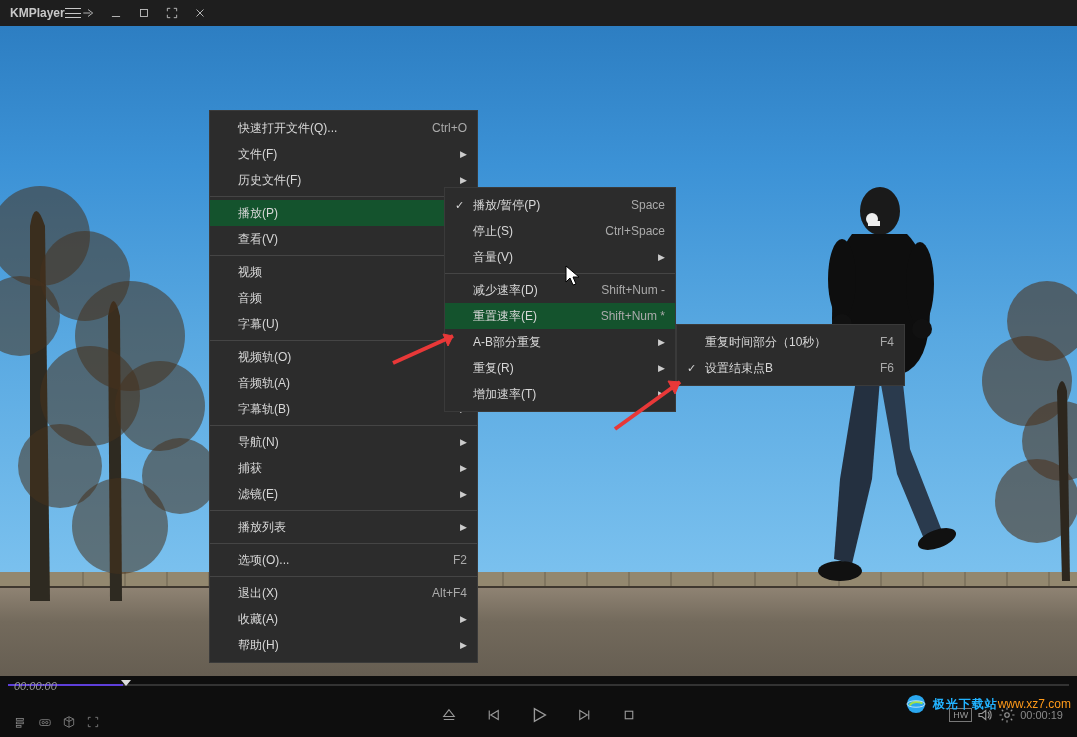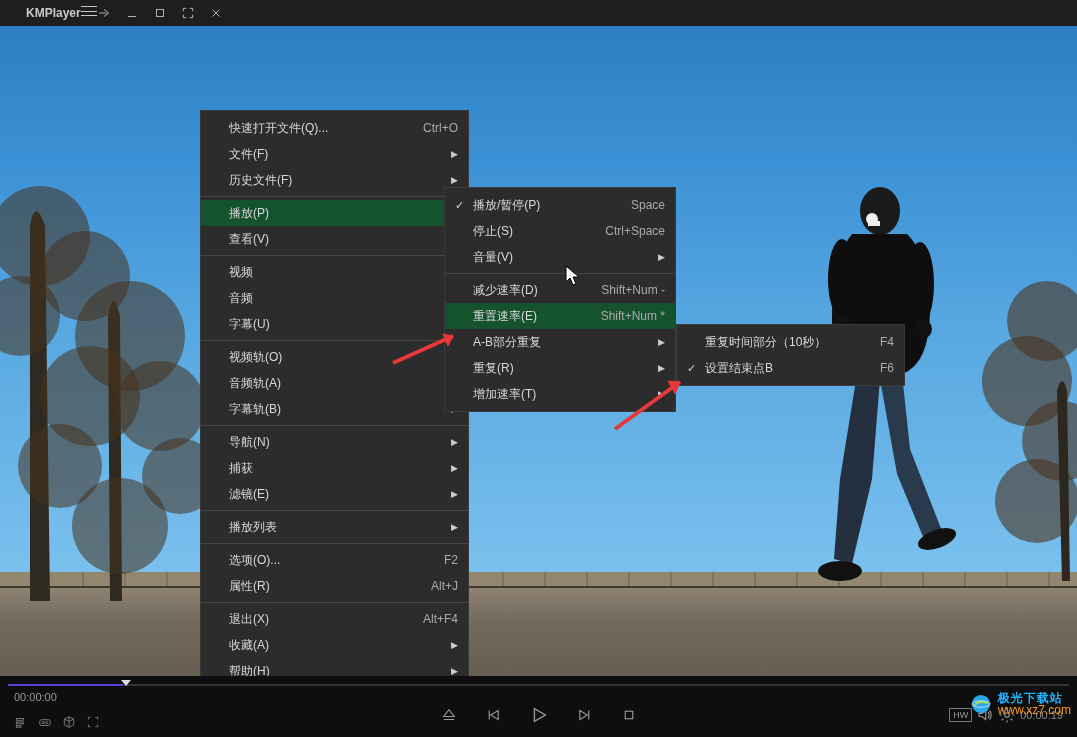--- a/index.html
+++ b/index.html
@@ -1,19 +1,19 @@
 <!DOCTYPE html>
 <html><head>
 <meta charset="utf-8">
 <style>
 * { margin: 0; padding: 0; box-sizing: border-box; font-family: "Segoe UI", "Microsoft YaHei", Arial, sans-serif; }
 body { width: 1077px; height: 737px; background: #000; overflow: hidden; position: relative; user-select: none; }
 
 .titlebar { height: 26px; background: #1e1e1e; display: flex; align-items: center; color: #c8c8c8; font-size: 12px; }
-.titlebar .left { display: flex; gap: 0; padding-left: 26px; }
+.titlebar .left { display: flex; align-items: center; gap: 0; padding-left: 10px; }
 .titlebar .app-name { font-weight: 600; }
 .titlebar .hamburger { display: inline-block; width: 16px; height: 10px; border-top: 1px solid #c8c8c8; border-bottom: 1px solid #c8c8c8; position: relative; }
 .titlebar .hamburger::before { content: ""; position: absolute; top: 4px; left: 0; right: 0; height: 1px; background: #c8c8c8; }
 .titlebar .title { flex: 1; text-align: center; }
 .titlebar .right { display: flex; align-items: center; gap: 14px; padding-right: 12px; }
 .titlebar .right svg { width: 14px; height: 14px; fill: none; stroke: #c8c8c8; stroke-width: 1.5; }
 
 .video-area {
   width: 100%;
   height: 650px;
@@ -45,21 +45,21 @@
 
 .menu { position:absolute; background:#2c2c2c; color:#d8d8d8; font-size:12px; border:1px solid #3a3a3a; padding:4px 0; }
 .menu .item { display:flex; align-items:center; padding:0 10px; height:26px; cursor:default; }
 .menu .item .check { width:18px; text-align:left; font-size:11px; }
 .menu .item .label { flex:1; }
 .menu .item .shortcut { color:#aaa; padding-left: 30px; }
 .menu .item .arrow { color:#ccc; margin-left:8px; font-size:9px; }
 .menu .item.hover, .menu .item.highlight { background:#14532d; }
 .menu .sep { height:1px; background:#454545; margin: 3px 0; }
 
-#menu1 { left:200px; top:84px; width:269px; }
+#menu1 { left:209px; top:84px; width:269px; }
 #menu2 { left:444px; top:161px; width:232px; }
 #menu3 { left:676px; top:298px; width:229px; }
 
 .cursor-arrow { position:absolute; left:565px; top:239px; width:16px; height:22px; pointer-events:none; }
 
 .arrow-red { position:absolute; stroke:#e83838; fill:#e83838; }
 
 
 .controls { position:absolute; left:0; right:0; bottom:0; height:61px; background:#0e0e0e; }
 .progress { position:absolute; left:8px; right:8px; top:6px; height:6px; }
@@ -69,27 +69,27 @@
 .controls .row { position:absolute; left:0; right:0; bottom:0; height:44px; display:flex; align-items:center; color:#888; font-size:11px; }
 .controls .lgroup { display:flex; align-items:center; gap:12px; padding-left:14px; }
 .controls .cgroup { position:absolute; left:0; right:0; display:flex; justify-content:center; gap:26px; align-items:center; pointer-events:none; }
 .controls .cgroup > * { pointer-events:auto; }
 .controls .rgroup { margin-left:auto; display:flex; align-items:center; gap:4px; padding-right:14px; }
 .ctrl-icon { width:18px; height:18px; fill:none; stroke:#999; stroke-width:1.5; }
 .ctrl-big { width:22px; height:22px; }
 
 .watermark { position:absolute; right:6px; bottom:20px; display:flex; align-items:center; gap:4px; }
 .watermark .globe { width:26px; height:26px; }
-.watermark .tex { display:flex; flex-direction:column; line-height:1; }
+.watermark .tex { display:flex; line-height:1; }
 .watermark .tex .t1 { font-size:12px; color:#22b3ff; font-weight:700; letter-spacing:1px; }
 .watermark .tex .t2 { font-size:12px; color:#ff9a1a; }
 
 .below-time { display:flex; align-items:center; gap:10px; }
 .below-time .icon { width:14px; height:14px; stroke:#888; fill:none; stroke-width:1.4; }
-.disp-time { position:absolute; left:14px; top:15px; font-size:11px; color:#9a9a9a; }
+.disp-time { position:absolute; left:14px; top:4px; font-size:11px; color:#9a9a9a;font-style:italic; }
 </style>
 </head>
 <body>
 
 <div class="titlebar">
   <div class="left">
     <span class="app-name">KMPlayer</span>
     <span class="hamburger"></span>
   </div>
   <div class="right">
@@ -237,25 +237,20 @@
       <div class="item">
         <span class="check"></span>
         <span class="label">播放列表</span>
         <span class="arrow">▶</span>
       </div>
       <div class="sep"></div>
       <div class="item">
         <span class="check"></span>
         <span class="label">选项(O)...</span>
         <span class="shortcut">F2</span>
-      </div>
-      <div class="item">
-        <span class="check"></span>
-        <span class="label">属性(R)</span>
-        <span class="shortcut">Alt+J</span>
       </div>
       <div class="sep"></div>
       <div class="item">
         <span class="check"></span>
         <span class="label">退出(X)</span>
         <span class="shortcut">Alt+F4</span>
       </div>
       <div class="item">
         <span class="check"></span>
         <span class="label">收藏(A)</span>

